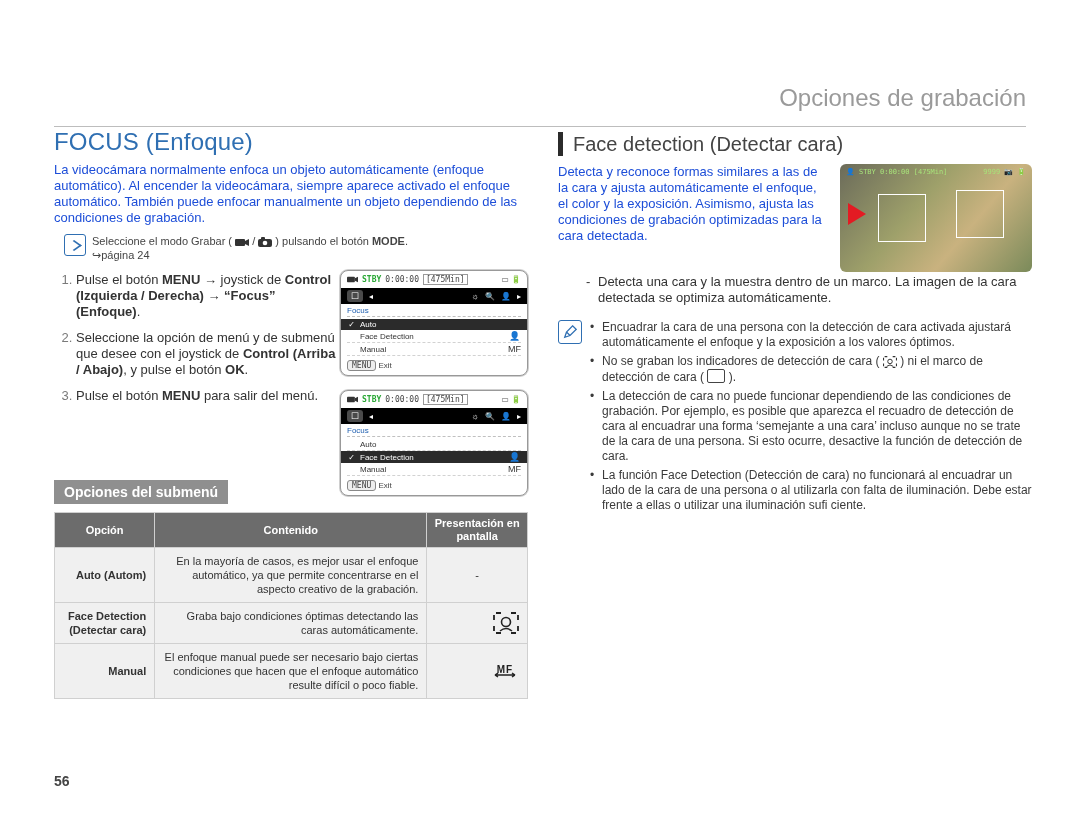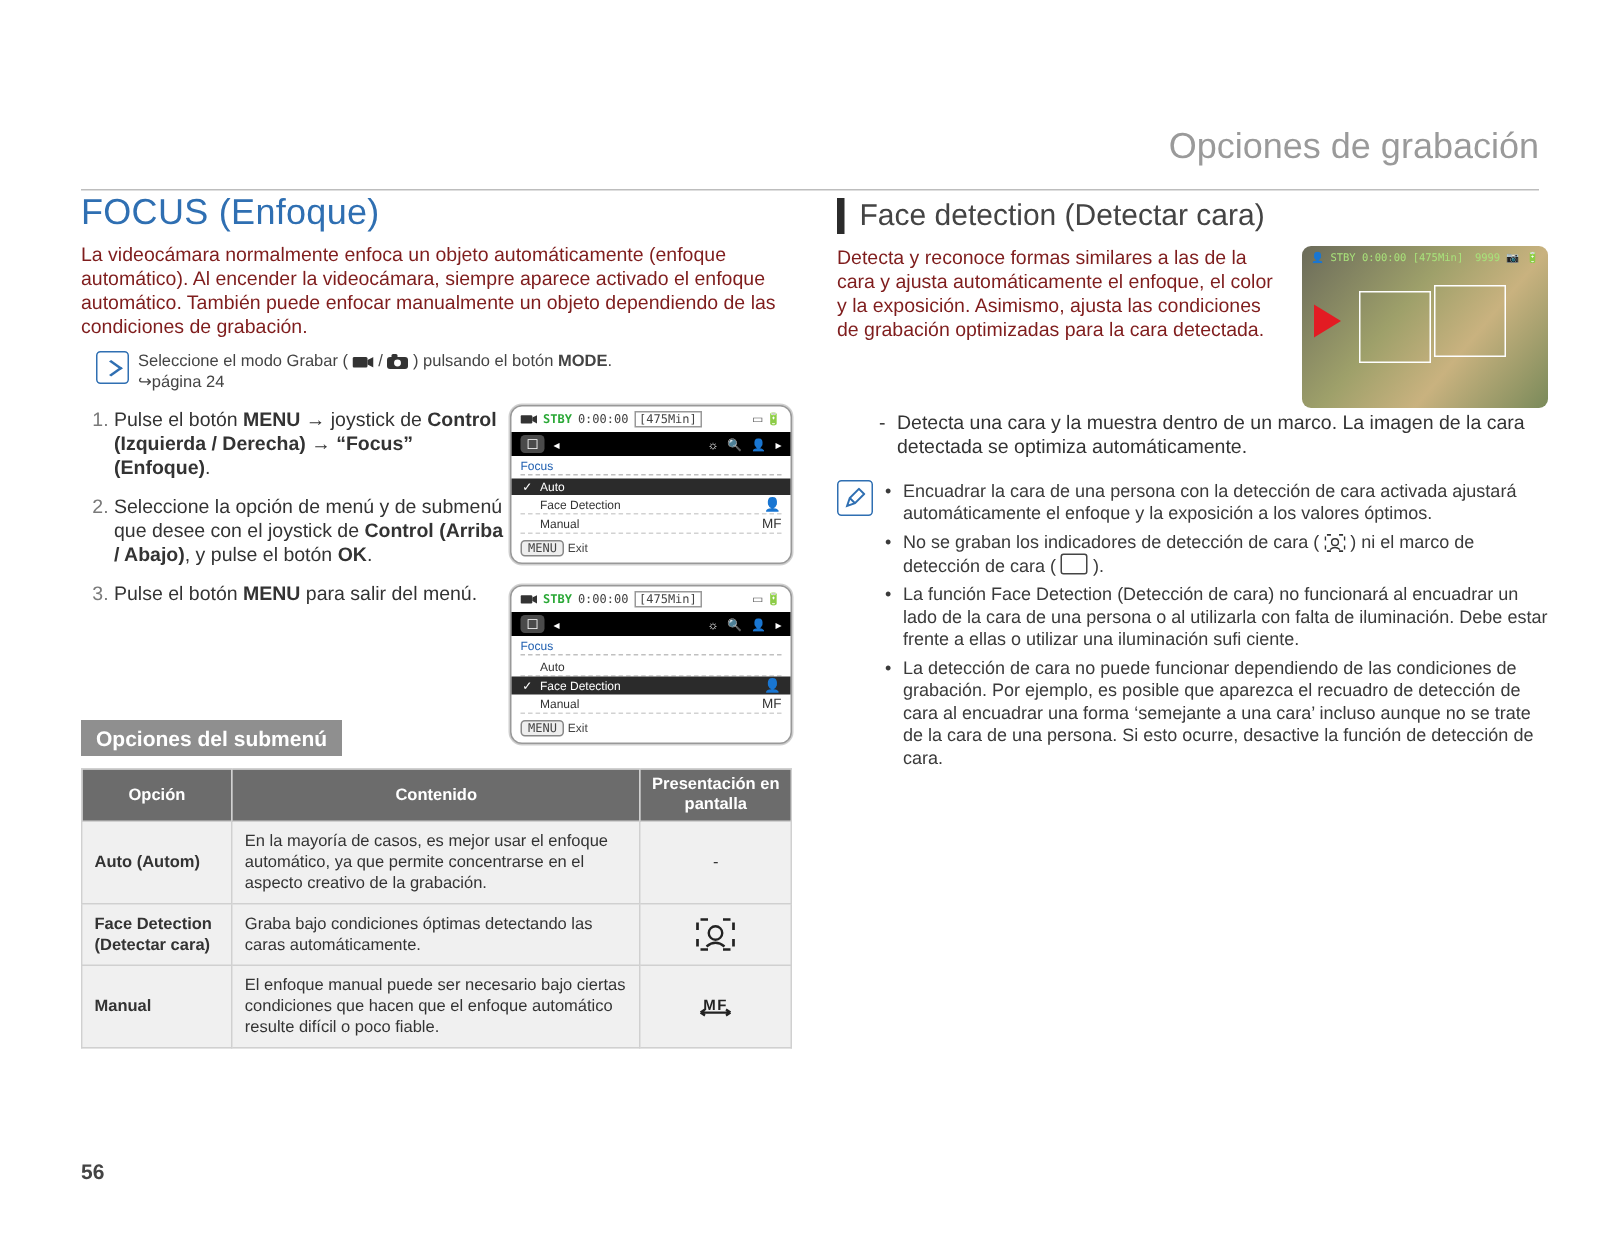--- a/index.html
+++ b/index.html
@@ -4,42 +4,42 @@
 <style>
   html,body{margin:0;padding:0;background:#fff;font-family:Helvetica,Arial,sans-serif;color:#333;}
   .page{width:1080px;height:827px;position:relative;box-sizing:border-box;padding:48px 54px 24px 54px;}
   .bc{position:absolute;top:84px;right:54px;font-size:24px;color:#9a9a9a;font-weight:400;}
   hr.top{position:absolute;top:118px;left:54px;right:54px;border:none;border-top:1px solid #bdbdbd;}
   .columns{position:absolute;top:128px;left:54px;right:40px;display:flex;gap:30px;}
   .col{position:relative;}
   .colL{width:474px;}
   .colR{width:474px;}
   h1.focus{font-size:24px;color:#2f6fb2;font-weight:400;margin:0 0 6px 0;letter-spacing:0.2px;}
-  p{margin:0 0 8px 0;font-size:13px;line-height:16px;color:#7f1d1d;}
+  p{margin:0 0 8px 0;font-size:13px;line-height:16px;color:#1d4ed8;}
   .modeRow{display:flex;align-items:flex-start;gap:6px;margin:6px 0 10px 10px;}
   .modeIcon{width:20px;height:20px;border:1.6px solid #2f6fb2;border-radius:3px;display:flex;align-items:center;justify-content:center;flex:none;}
   .modeIcon::after{content:"";display:block;width:9px;height:9px;border-bottom:2px solid #2f6fb2;border-right:2px solid #2f6fb2;transform:scaleY(0.7) rotate(-45deg) translate(-1px,-1px);}
   .modeTxt{font-size:11px;line-height:14px;color:#444;}
   ol.steps{margin:0 0 8px 0;padding-left:22px;font-size:13px;line-height:16px;}
   ol.steps li{margin-bottom:10px;}
   ol.steps li::marker{color:#7a7a7a;}
   .b{font-weight:bold;}
   .stepWrap{position:relative;}
   .subH{background:#8f8f8f;color:#fff;font-weight:bold;font-size:14px;padding:4px 10px;display:inline-block;margin:16px 0 8px 0;}
   table.options{border-collapse:collapse;width:100%;font-size:11px;}
   table.options th{background:#6c6c6c;color:#fff;font-weight:bold;text-align:center;padding:4px 6px;border:1px solid #d0d0d0;line-height:13px;}
-  table.options td{background:#f0f0f0;border:1px solid #d0d0d0;padding:6px 8px;vertical-align:middle;line-height:14px;}
+  table.options td{background:#f0f0f0;border:1px solid #d0d0d0;padding:6px 8px;vertical-align:middle;line-height:14px;text-align:right;}
   table.options td.c{text-align:center;}
   .iconCell{font-size:18px;text-align:center;letter-spacing:1px;}
   .h2bar{display:flex;align-items:center;gap:10px;margin:4px 0 8px 0;}
   .vbar{width:5px;height:24px;background:#2b2b2b;}
   .h2{font-size:20px;color:#444;font-weight:400;}
   .faceIntro{display:flex;gap:12px;}
   .faceTxt{flex:1;font-size:13px;line-height:16px;}
-  .thumb{width:164px;height:108px;border-radius:6px;background:linear-gradient(130deg,#6b6b5a 0%,#9ea06a 40%,#c9b27f 65%,#7a8a5a 100%);position:relative;flex:none;}
+  .thumb{width:192px;height:108px;border-radius:6px;background:linear-gradient(130deg,#6b6b5a 0%,#9ea06a 40%,#c9b27f 65%,#7a8a5a 100%);position:relative;flex:none;}
   .thumbBar{position:absolute;top:4px;left:6px;right:6px;font-size:7px;color:#a8e27a;font-family:monospace;display:flex;justify-content:space-between;}
   .tri{position:absolute;left:8px;top:36%;width:0;height:0;border-left:18px solid #e31b23;border-top:11px solid transparent;border-bottom:11px solid transparent;}
   .fbox{position:absolute;border:1.4px solid #fff;}
   .fb1{width:46px;height:46px;left:38px;top:30px;}
   .fb2{width:46px;height:46px;right:28px;top:26px;}
   ul.dash{margin:2px 0 6px 28px;padding:0;font-size:13px;line-height:16px;}
   ul.dash li{list-style:none;position:relative;padding-left:12px;margin-bottom:4px;}
   ul.dash li::before{content:"-";position:absolute;left:0;}
   ul.bul{margin:0 0 6px 14px;padding:0;font-size:12.5px;line-height:15px;}
   ul.bul li{list-style:none;position:relative;padding-left:12px;margin-bottom:3px;}
@@ -273,20 +273,20 @@
           <li>Encuadrar la cara de una persona con la detección de cara activada ajustará automáticamente el enfoque y la exposición a los valores óptimos.</li>
           <li>
             No se graban los indicadores de detección de cara (
             <svg class="inlIcon" width="14" height="12" viewBox="0 0 26 22">
                 <path d="M3 1 h5 M1 3 v5 M23 1 h-5 M25 3 v5 M3 21 h5 M1 19 v-5 M23 21 h-5 M25 19 v-5" stroke="#333" stroke-width="2" fill="none"></path>
                 <circle cx="13" cy="10" r="4.2" stroke="#333" stroke-width="1.8" fill="none"></circle>
                 <path d="M7 19 q6 -5 12 0" stroke="#333" stroke-width="1.8" fill="none"></path>
               </svg>
             ) ni el marco de detección de cara ( <span class="rectIcon"></span> ).
           </li>
+          <li>La detección de cara no puede funcionar dependiendo de las condiciones de grabación. Por ejemplo, es posible que aparezca el recuadro de detección de cara al encuadrar una forma ‘semejante a una cara’ incluso aunque no se trate de la cara de una persona. Si esto ocurre, desactive la función de detección de cara.</li>
           <li>La función Face Detection (Detección de cara) no funcionará al encuadrar un lado de la cara de una persona o al utilizarla con falta de iluminación. Debe estar frente a ellas o utilizar una iluminación sufi ciente.</li>
-          <li>La detección de cara no puede funcionar dependiendo de las condiciones de grabación. Por ejemplo, es posible que aparezca el recuadro de detección de cara al encuadrar una forma ‘semejante a una cara’ incluso aunque no se trate de la cara de una persona. Si esto ocurre, desactive la función de detección de cara.</li>
         </ul>
       </div>
     </div>
   </div>
   <div class="pagenum">56</div>
 </div>
 
 </body></html>

